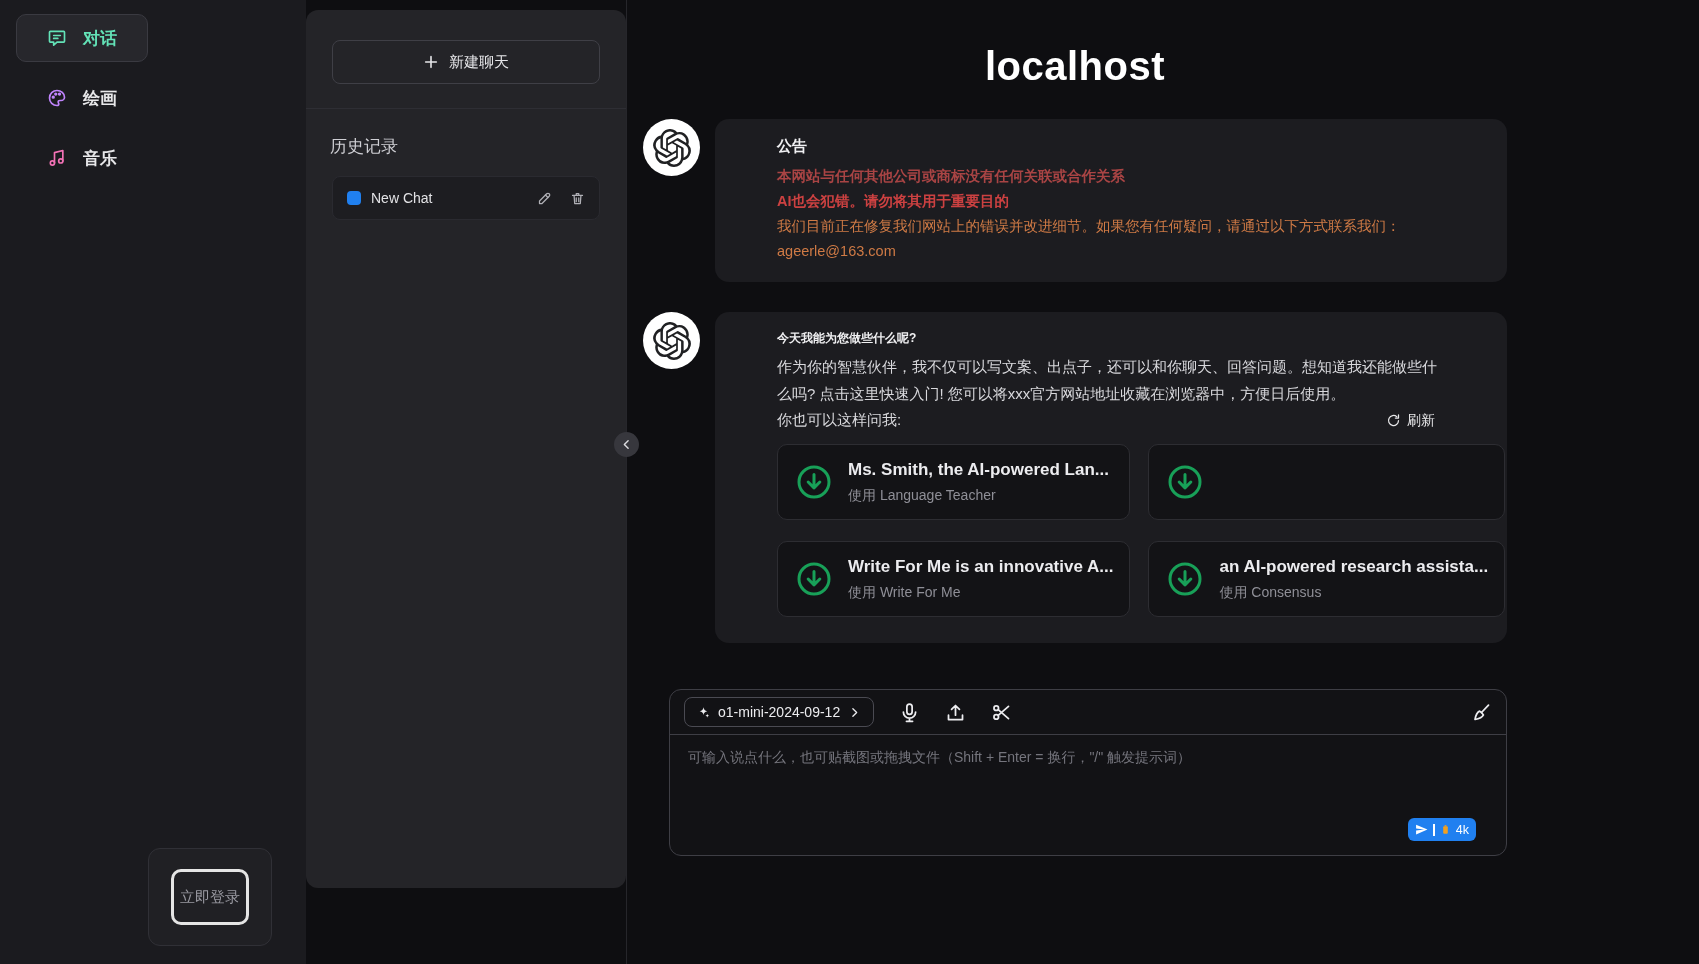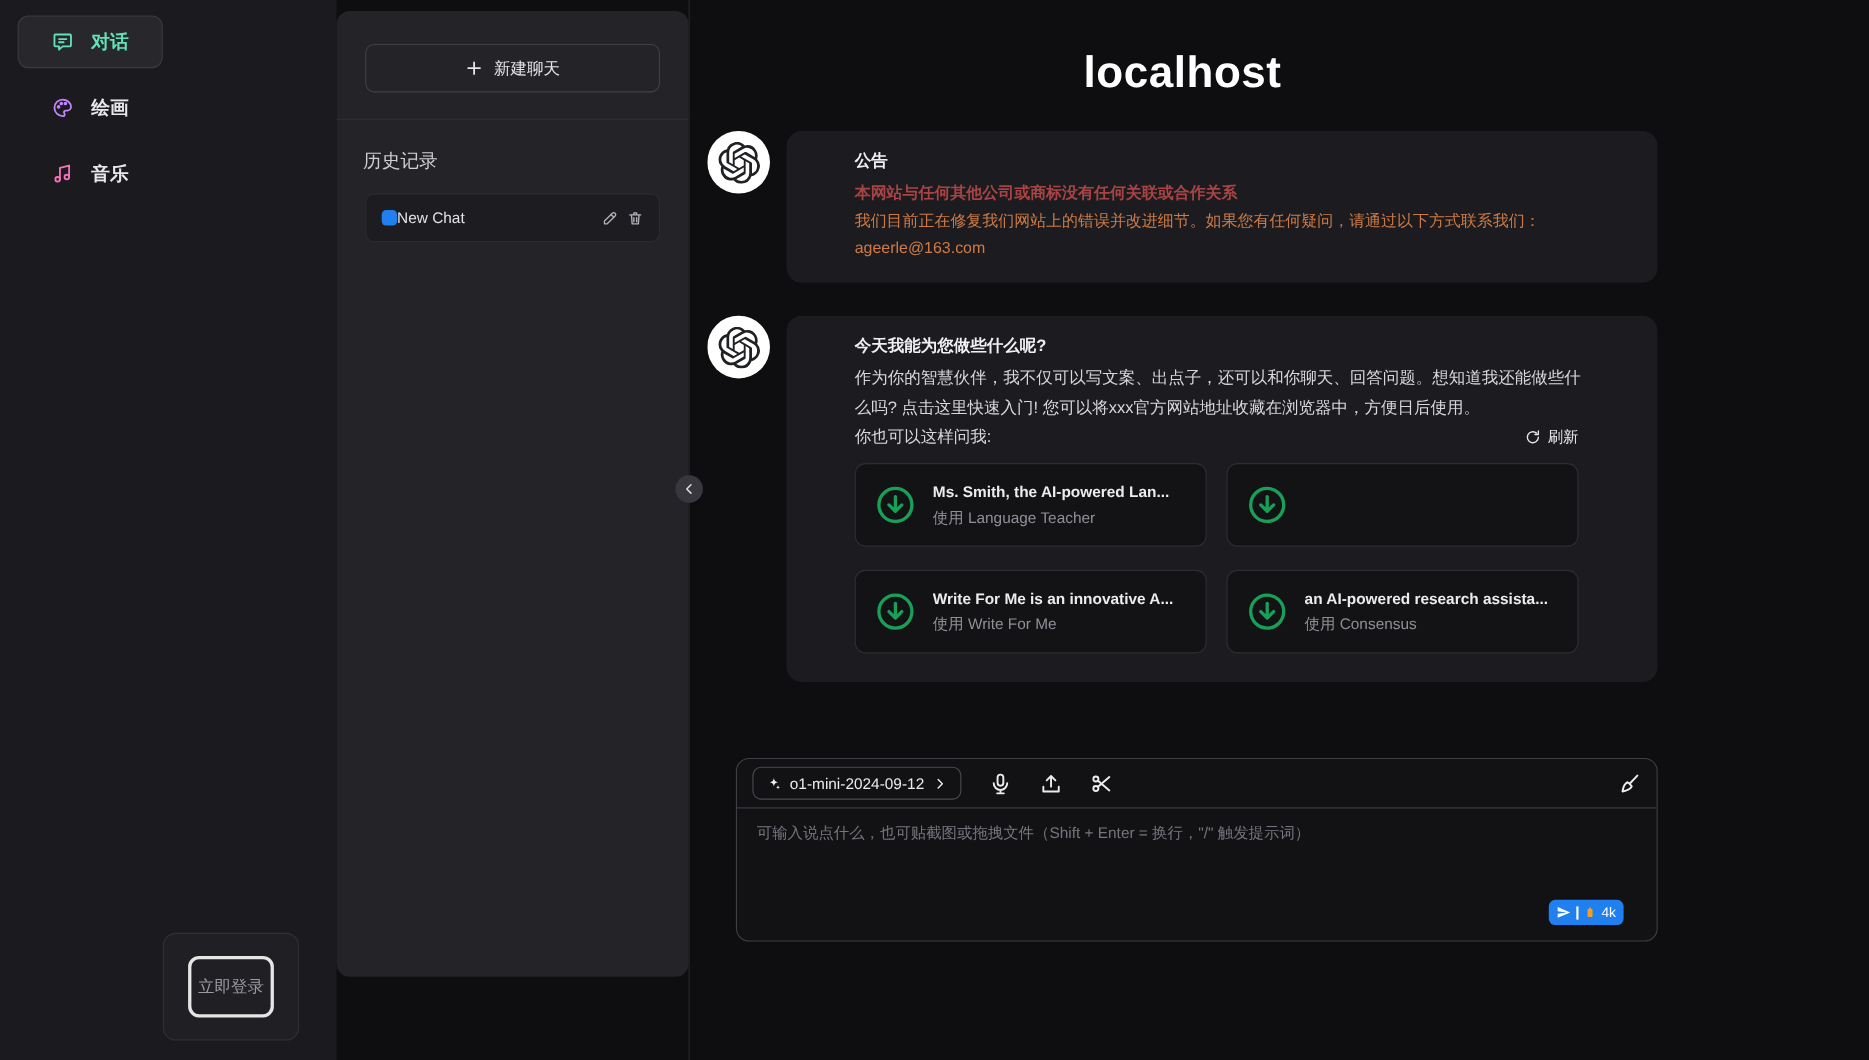--- a/index.html
+++ b/index.html
@@ -58,21 +58,21 @@
     background:transparent; border:1px solid #3f3f46; border-radius:8px;
     color:#e6e6e9; font-size:15px; font-family:inherit; cursor:pointer;
     display:flex; align-items:center; justify-content:center; gap:10px;
   }
   .new-chat .plus { width:16px; height:16px; color:#e6e6e9; }
   .panel-divider { height:1px; background:#2e2e34; }
   .history-title { font-size:17px; color:#cfcfd4; margin:26px 0 18px; padding:0 24px; }
   .chat-item {
     margin:0 26px; height:44px;
     background:#1d1d21; border:1px solid #2a2a30; border-radius:8px;
-    display:flex; align-items:center; gap:0; padding:0 14px; cursor:pointer;
+    display:flex; align-items:center; gap:10px; padding:0 14px; cursor:pointer;
   }
   .chat-dot { width:14px; height:14px; border-radius:4px; background:var(--info-blue,#2080f0); flex:none; }
   .chat-title { flex:1; font-size:14px; color:#e3e3e6; }
   .row-ico { width:15px; height:15px; color:#b0b0b6; cursor:pointer; margin-left:8px; }
 
   
   .collapse-handle {
     position:absolute; left:614px; top:432px; z-index:5;
     width:25px; height:25px; border-radius:50%;
     background:#37373d; color:#dcdce0;
@@ -106,42 +106,42 @@
     background:#1c1c20; border-radius:14px;
     padding:18px 60px 22px 62px;
   }
   .ann-title { font-size:15px; font-weight:700; color:#f0f0f2; margin-bottom:10px; }
   .ann-line { font-size:14.5px; line-height:1.45; margin:4px 0; }
   .ann-1 { color:var(--announce-red-bold,#a94444); font-weight:700; }
   .ann-2 { color:var(--announce-red,#cc4141); font-weight:700; }
   .ann-3 { color:var(--announce-orange,#cf7a45); }
   .ann-email { color:var(--announce-orange,#cf7a45); text-decoration:none; cursor:pointer; font-size:14.5px; display:inline-block; margin-top:2px; }
 
-  .welcome-title { font-size:15px; font-weight:700; color:#f0f0f2; margin-bottom:6px; }
+  .welcome-title { font-size:12px; font-weight:700; color:#f0f0f2; margin-bottom:6px; }
   .welcome-body { font-size:15px; color:#d8d8dc; line-height:1.8; margin:0; }
   .hint-row {
     display:flex; justify-content:space-between; align-items:center;
     font-size:15px; color:#d8d8dc; margin:4px 12px 14px 0;
   }
   .refresh { display:flex; align-items:center; gap:6px; color:#e8e8ea; font-size:14px; cursor:pointer; }
   .refresh svg { width:15px; height:15px; }
 
   .sugg-grid {
     display:grid; grid-template-columns:1fr 1fr;
     gap:21px 18px; margin:0 12px 4px 0;
   }
   .sugg-card {
     background:#131316; border:1px solid #2d2d32; border-radius:10px;
     padding:12px 16px; min-height:76px;
     display:flex; align-items:center; gap:14px; cursor:pointer;
   }
   .sugg-icon { width:40px; height:40px; flex:none; color:var(--suggestion-green,#18a058); }
   .sugg-text { min-width:0; }
   .sugg-title {
-    font-size:14px; font-weight:700; color:#ececef;
+    font-size:17px; font-weight:700; color:#ececef;
     white-space:nowrap; overflow:hidden; text-overflow:ellipsis;
   }
   .sugg-sub { font-size:14px; color:#8f8f97; margin-top:7px; }
 
   
   .composer {
     flex:none; margin:0 0 108px 26px;
     border:1px solid #3e3e45; border-radius:12px;
     background:#121215; position:relative;
   }
@@ -257,20 +257,21 @@
 
       <div class="message">
         <div class="avatar">
           <svg viewBox="0 0 24 24">
               <path fill="#202123" d="M22.2819 9.8211a5.9847 5.9847 0 0 0-.5157-4.9108 6.0462 6.0462 0 0 0-6.5098-2.9A6.0651 6.0651 0 0 0 4.9807 4.1818a5.9847 5.9847 0 0 0-3.9977 2.9 6.0462 6.0462 0 0 0 .7427 7.0966 5.98 5.98 0 0 0 .511 4.9107 6.051 6.051 0 0 0 6.5146 2.9001A5.9847 5.9847 0 0 0 13.2599 24a6.0557 6.0557 0 0 0 5.7718-4.2058 5.9894 5.9894 0 0 0 3.9977-2.9001 6.0557 6.0557 0 0 0-.7475-7.073zM13.2599 22.4301a4.4755 4.4755 0 0 1-2.8764-1.04l.1419-.0804 4.7783-2.7582a.7948.7948 0 0 0 .3927-.6813v-6.7369l2.02 1.1686a.071.071 0 0 1 .038.052v5.5826a4.504 4.504 0 0 1-4.4945 4.4944zm-9.6607-4.1254a4.4708 4.4708 0 0 1-.5346-3.0137l.142.0852 4.783 2.7582a.7712.7712 0 0 0 .7806 0l5.8428-3.3685v2.3324a.0804.0804 0 0 1-.0332.0615L9.74 19.9502a4.4992 4.4992 0 0 1-6.1408-1.6455zM2.3408 7.8956a4.485 4.485 0 0 1 2.3655-1.9728V11.6a.7664.7664 0 0 0 .3879.6765l5.8144 3.3543-2.0201 1.1685a.0757.0757 0 0 1-.071 0l-4.8303-2.7865A4.504 4.504 0 0 1 2.3408 7.8956zm16.5963 3.8558L13.1038 8.364 15.1192 7.2a.0757.0757 0 0 1 .071 0l4.8303 2.7913a4.4944 4.4944 0 0 1-.6765 8.1042v-5.6772a.79.79 0 0 0-.407-.667zm2.0107-3.0231l-.142-.0852-4.7735-2.7818a.7759.7759 0 0 0-.7854 0L9.409 9.2297V6.8974a.0662.0662 0 0 1 .0284-.0615l4.8303-2.7866a4.4992 4.4992 0 0 1 6.6802 4.66zM8.3065 12.863l-2.02-1.1638a.0804.0804 0 0 1-.038-.0567V6.0742a4.4992 4.4992 0 0 1 7.3757-3.4537l-.142.0805L8.704 5.459a.7948.7948 0 0 0-.3927.6813zm1.0976-2.3654l2.602-1.4998 2.6069 1.4998v2.9994l-2.5974 1.4997-2.6067-1.4997z"></path>
             </svg>
         </div>
         <div class="bubble">
           <div class="ann-title">公告</div>
           <div class="ann-line ann-1">本网站与任何其他公司或商标没有任何关联或合作关系</div>
+          <div class="ann-line ann-2">AI也会犯错。请勿将其用于重要目的</div>
           <div class="ann-line ann-3">我们目前正在修复我们网站上的错误并改进细节。如果您有任何疑问，请通过以下方式联系我们：</div>
           <a class="ann-email">ageerle@163.com</a>
         </div>
       </div>
 
       <div class="message">
         <div class="avatar">
           <svg viewBox="0 0 24 24">
               <path fill="#202123" d="M22.2819 9.8211a5.9847 5.9847 0 0 0-.5157-4.9108 6.0462 6.0462 0 0 0-6.5098-2.9A6.0651 6.0651 0 0 0 4.9807 4.1818a5.9847 5.9847 0 0 0-3.9977 2.9 6.0462 6.0462 0 0 0 .7427 7.0966 5.98 5.98 0 0 0 .511 4.9107 6.051 6.051 0 0 0 6.5146 2.9001A5.9847 5.9847 0 0 0 13.2599 24a6.0557 6.0557 0 0 0 5.7718-4.2058 5.9894 5.9894 0 0 0 3.9977-2.9001 6.0557 6.0557 0 0 0-.7475-7.073zM13.2599 22.4301a4.4755 4.4755 0 0 1-2.8764-1.04l.1419-.0804 4.7783-2.7582a.7948.7948 0 0 0 .3927-.6813v-6.7369l2.02 1.1686a.071.071 0 0 1 .038.052v5.5826a4.504 4.504 0 0 1-4.4945 4.4944zm-9.6607-4.1254a4.4708 4.4708 0 0 1-.5346-3.0137l.142.0852 4.783 2.7582a.7712.7712 0 0 0 .7806 0l5.8428-3.3685v2.3324a.0804.0804 0 0 1-.0332.0615L9.74 19.9502a4.4992 4.4992 0 0 1-6.1408-1.6455zM2.3408 7.8956a4.485 4.485 0 0 1 2.3655-1.9728V11.6a.7664.7664 0 0 0 .3879.6765l5.8144 3.3543-2.0201 1.1685a.0757.0757 0 0 1-.071 0l-4.8303-2.7865A4.504 4.504 0 0 1 2.3408 7.8956zm16.5963 3.8558L13.1038 8.364 15.1192 7.2a.0757.0757 0 0 1 .071 0l4.8303 2.7913a4.4944 4.4944 0 0 1-.6765 8.1042v-5.6772a.79.79 0 0 0-.407-.667zm2.0107-3.0231l-.142-.0852-4.7735-2.7818a.7759.7759 0 0 0-.7854 0L9.409 9.2297V6.8974a.0662.0662 0 0 1 .0284-.0615l4.8303-2.7866a4.4992 4.4992 0 0 1 6.6802 4.66zM8.3065 12.863l-2.02-1.1638a.0804.0804 0 0 1-.038-.0567V6.0742a4.4992 4.4992 0 0 1 7.3757-3.4537l-.142.0805L8.704 5.459a.7948.7948 0 0 0-.3927.6813zm1.0976-2.3654l2.602-1.4998 2.6069 1.4998v2.9994l-2.5974 1.4997-2.6067-1.4997z"></path>
             </svg>

